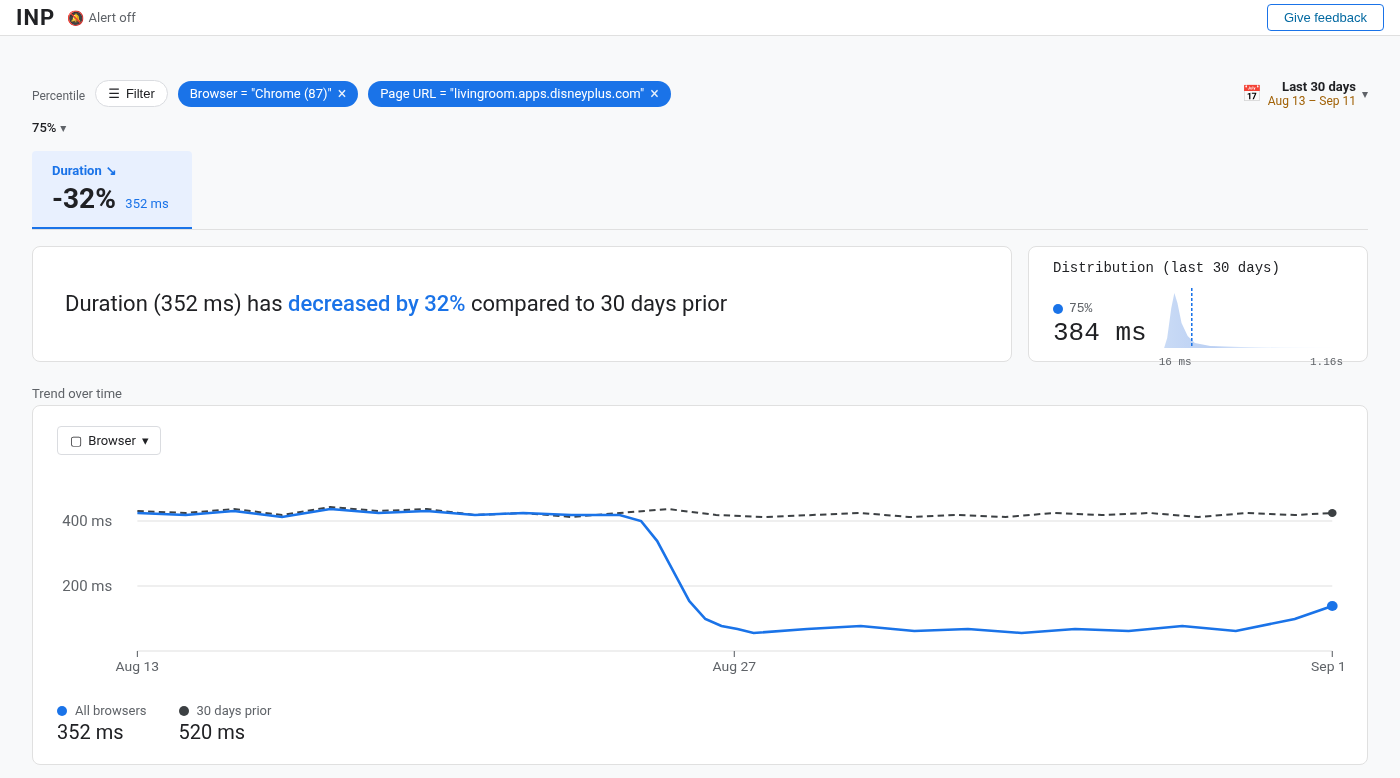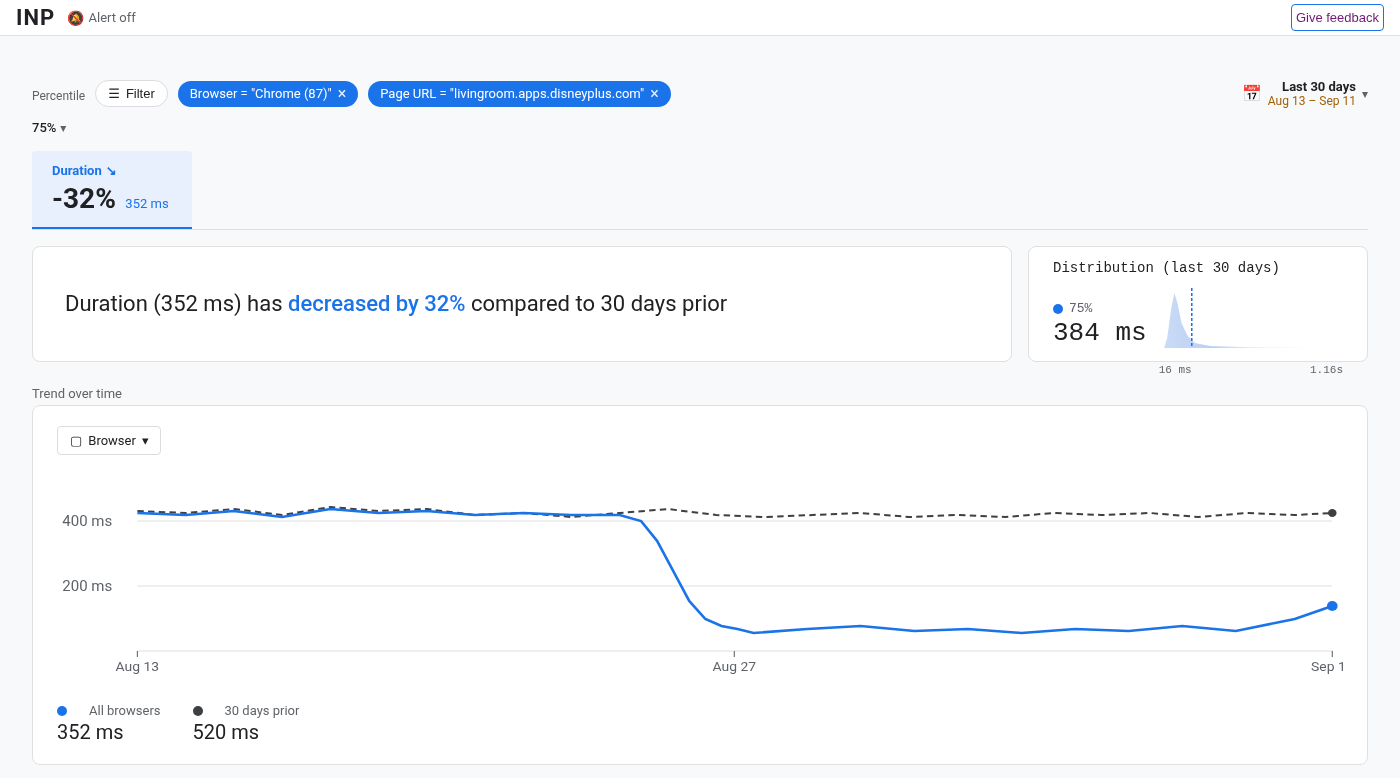--- a/index.html
+++ b/index.html
@@ -37,22 +37,22 @@
       gap: 4px;
       font-size: 13px;
       color: #5f6368;
     }
     .alert-icon {
       font-size: 14px;
     }
     .give-feedback-btn {
       background: #fff;
       border: 1px solid #1a73e8;
-      color: #701a75;
-      padding: 5px 4px;
+      color: #0369a1;
+      padding: 5px 16px;
       border-radius: 4px;
       font-size: 13px;
       font-weight: 500;
       cursor: pointer;
     }
 
     
     .main-content {
       padding: 16px 32px;
     }
@@ -254,21 +254,21 @@
     }
     .dist-chart-inner {
       width: 100%;
       height: 100%;
     }
     .dist-axis {
       display: flex;
       justify-content: space-between;
       font-size: 11px;
       color: #5f6368;
-      margin-top: 12px;
+      margin-top: 4px;
     }
 
     
     .trend-section {
       background: #fff;
       border: 1px solid #e0e0e0;
       border-radius: 8px;
       padding: 20px 24px;
     }
     .browser-selector {
@@ -300,21 +300,21 @@
       margin-top: 12px;
     }
     .legend-item {
       display: flex;
       flex-direction: column;
       gap: 2px;
     }
     .legend-label-row {
       display: flex;
       align-items: center;
-      gap: 22px;
+      gap: 8px;
       font-size: 13px;
       color: #5f6368;
     }
     .legend-dot-blue {
       width: 10px;
       height: 10px;
       border-radius: 50%;
       background: #1a73e8;
     }
     .legend-dot-dark {

